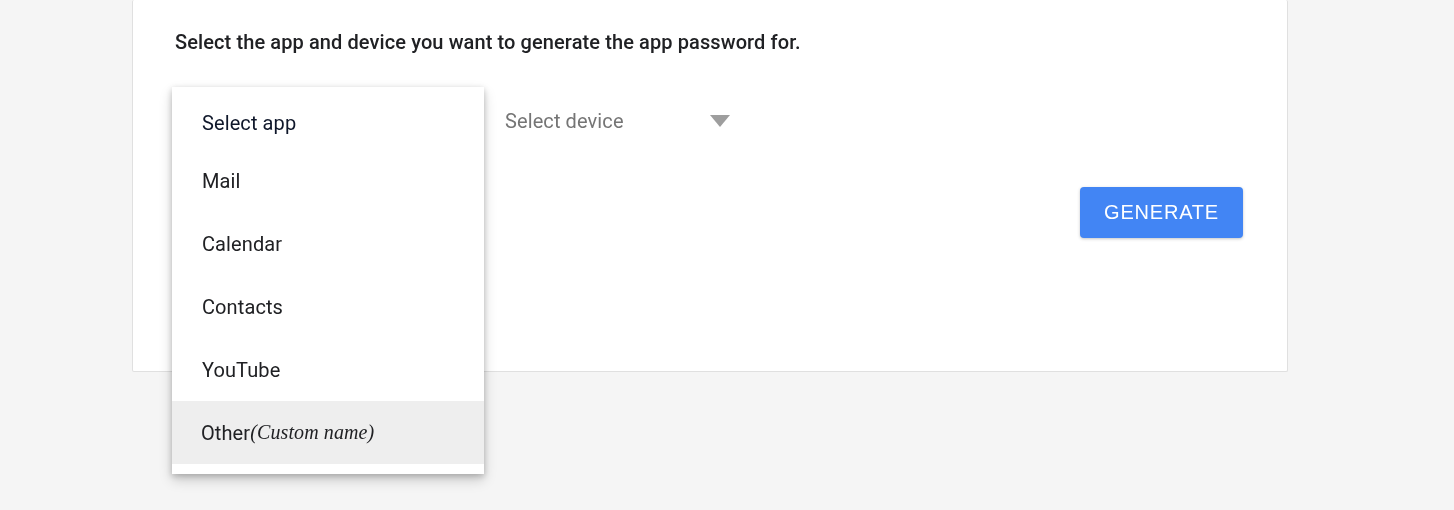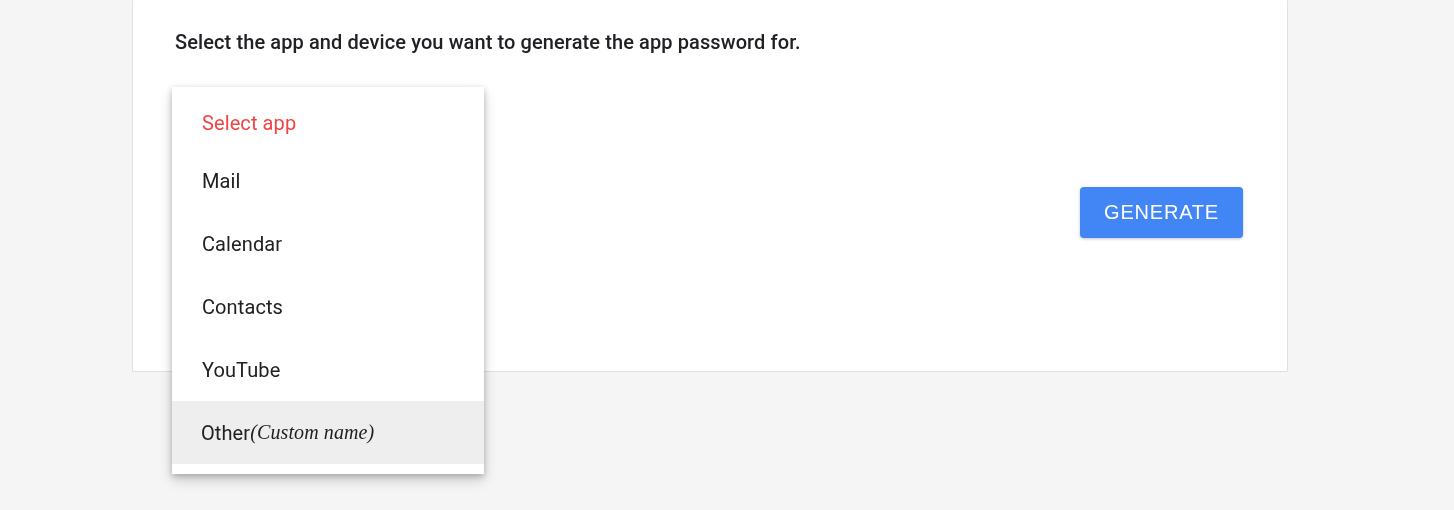--- a/index.html
+++ b/index.html
@@ -86,39 +86,47 @@
       height: 63px;
       display: flex;
       align-items: center;
       padding: 0 30px;
       font-size: 20px;
       color: #202124;
       cursor: pointer;
       letter-spacing: 0.1px;
     }
     .dropdown-item.placeholder {
-      color: #ef4444;
+      color: #0f172a;
       cursor: default;
       height: 52px;
     }
     .dropdown-item.highlighted {
       background: #eeeeee;
       padding-left: 29px;
     }
     .dropdown-item .suffix {
       font-style: italic;
       font-family: Liberation Serif, serif;
     }
   </style>
 </head>
 <body>
 
 <div class="card">
   <div class="instruction">Select the app and device you want to generate the app password for.</div>
 
+  <div class="device-select">
+    <span class="device-select-label">Select device</span>
+    <span class="device-select-arrow">
+      <svg viewBox="0 0 20 12">
+          <path d="M0 0 L20 0 L10 12 Z"></path>
+        </svg>
+    </span>
+  </div>
 
   <button class="generate-btn">GENERATE</button>
 </div>
 
 <div class="dropdown-menu">
   <div class="dropdown-item placeholder">Select app</div>
   <div class="dropdown-item">
     <span>Mail</span>
   </div>
   <div class="dropdown-item">

